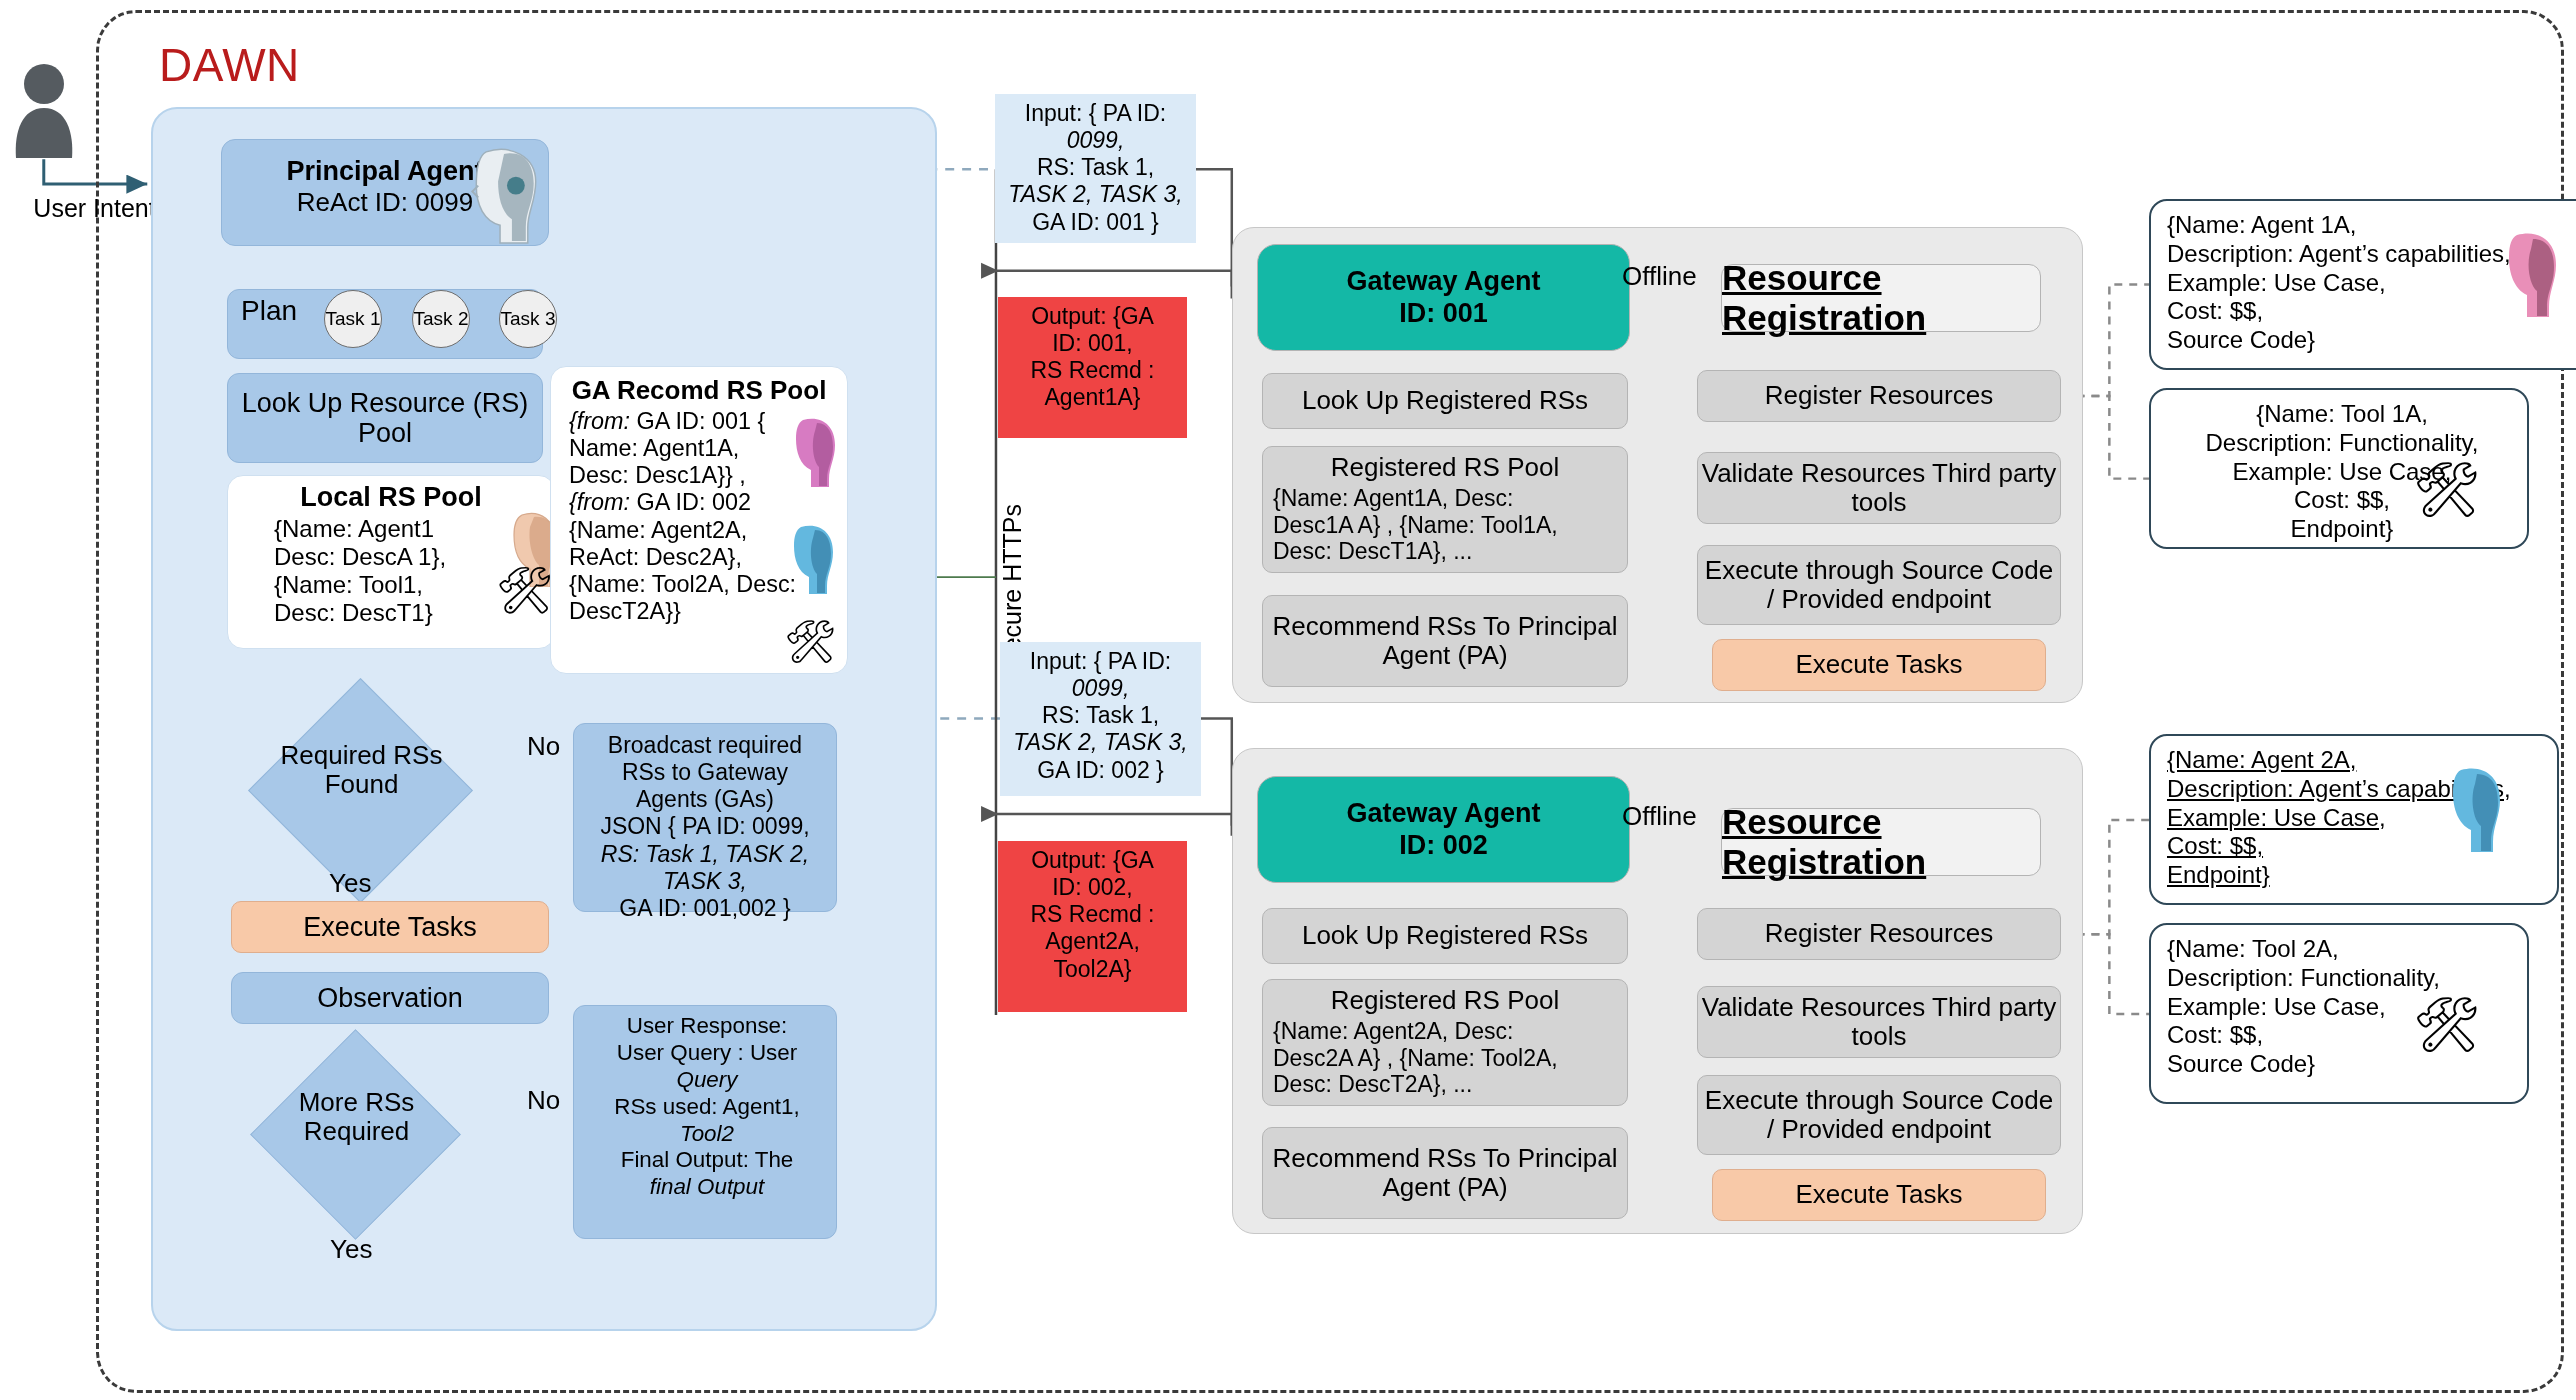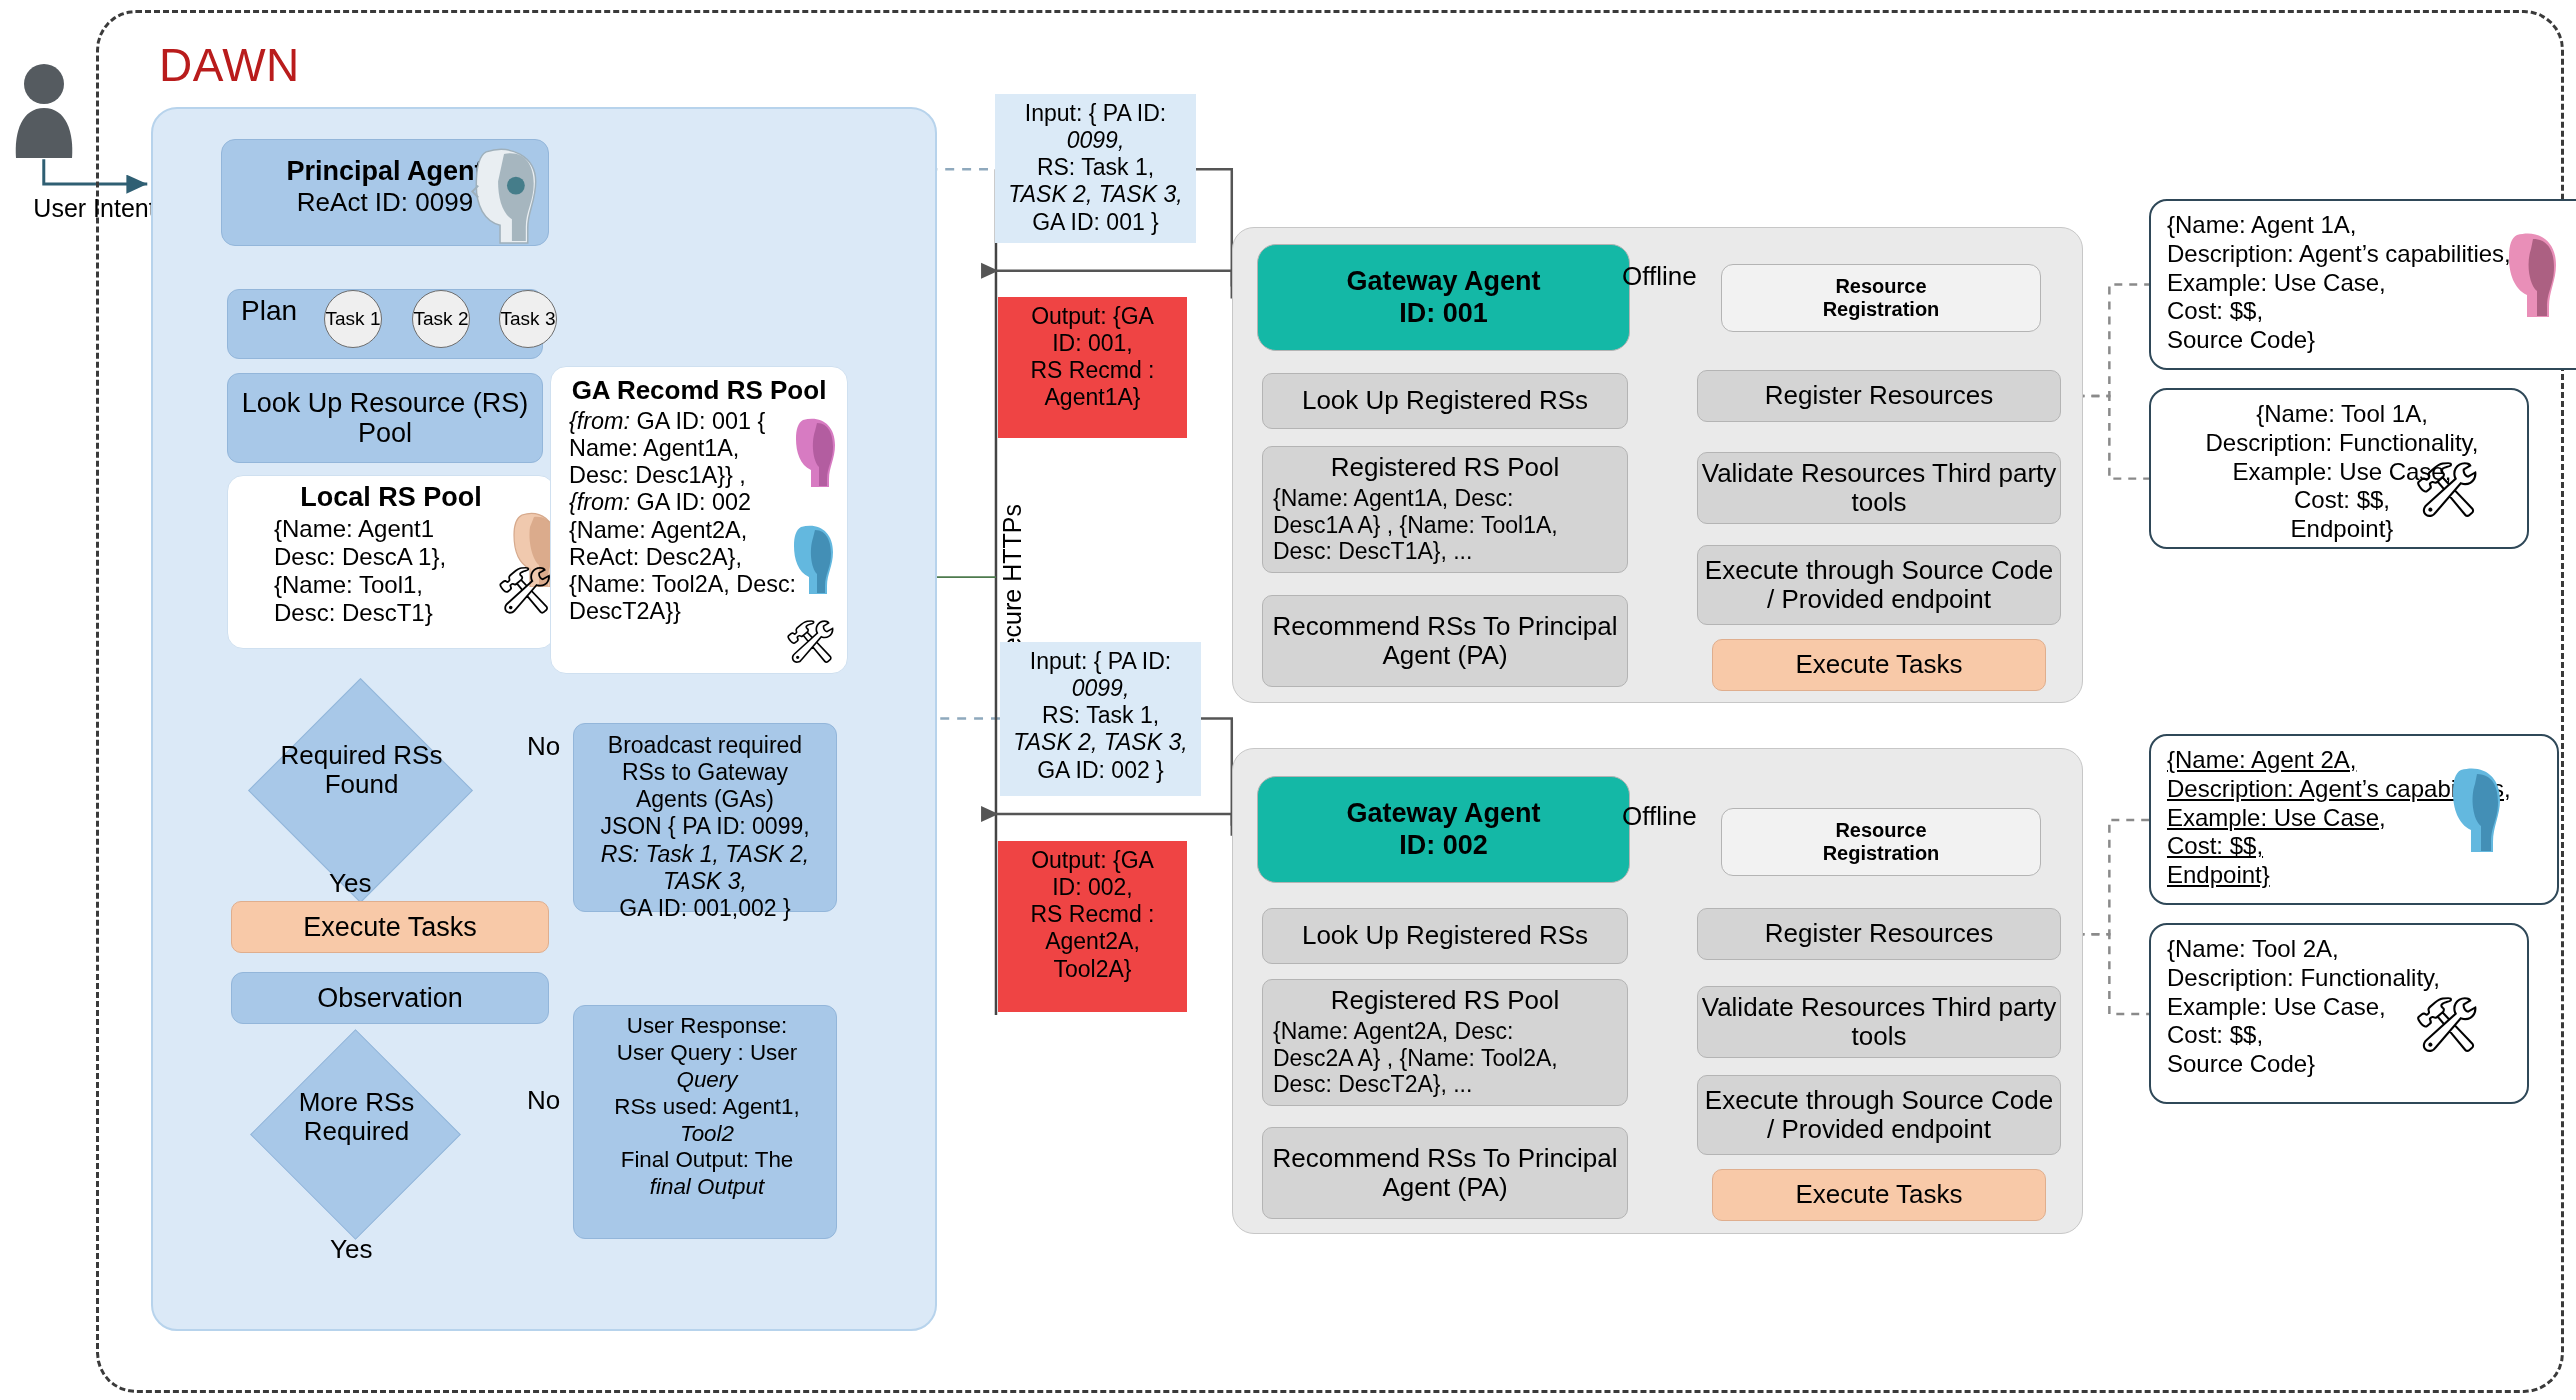--- a/index.html
+++ b/index.html
@@ -118,21 +118,21 @@
   #rr1-exec{left:1712px;top:639px;width:334px;height:52px;}
   #offline1{left:1622px;top:261px;font-size:26px;}
 
   #rr2-head{left:1721px;top:808px;width:320px;height:68px;}
   #rr2-b1{left:1697px;top:908px;width:364px;height:52px;}
   #rr2-b2{left:1697px;top:986px;width:364px;height:72px;}
   #rr2-b3{left:1697px;top:1075px;width:364px;height:80px;}
   #rr2-exec{left:1712px;top:1169px;width:334px;height:52px;}
   #offline2{left:1622px;top:801px;font-size:26px;}
 
-  .rr-title{font-size:20px;font-weight:bold;line-height:1.14;text-align:center;width:100%;}
+  .rr-title{font-size:35px;font-weight:bold;line-height:1.14;text-align:left;width:100%;text-decoration:underline;}
   .rr-lbl{font-size:26px;line-height:1.12;text-align:center;width:100%;}
 
   
   .res-card{background:#ffffff;border:2px solid #2f4858;border-radius:18px;}
   .res-body{font-size:24px;line-height:1.2;padding:10px 10px 0 16px;position:relative;}
   #card-agent1a{left:2149px;top:199px;width:466px;height:171px;}
   #card-tool1a{left:2149px;top:388px;width:380px;height:161px;text-align:center;}
   #card-agent2a{left:2149px;top:734px;width:410px;height:171px;text-decoration:underline;}
   #card-tool2a{left:2149px;top:923px;width:380px;height:181px;}
 

